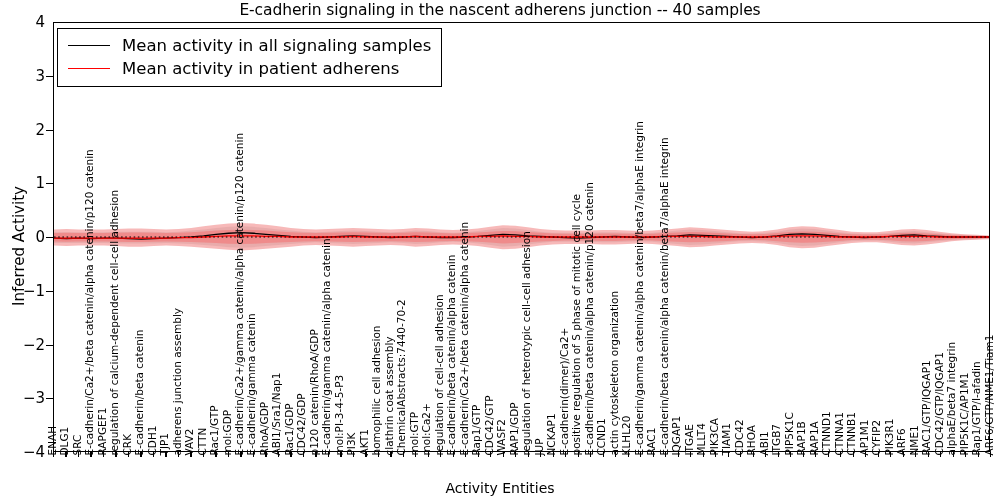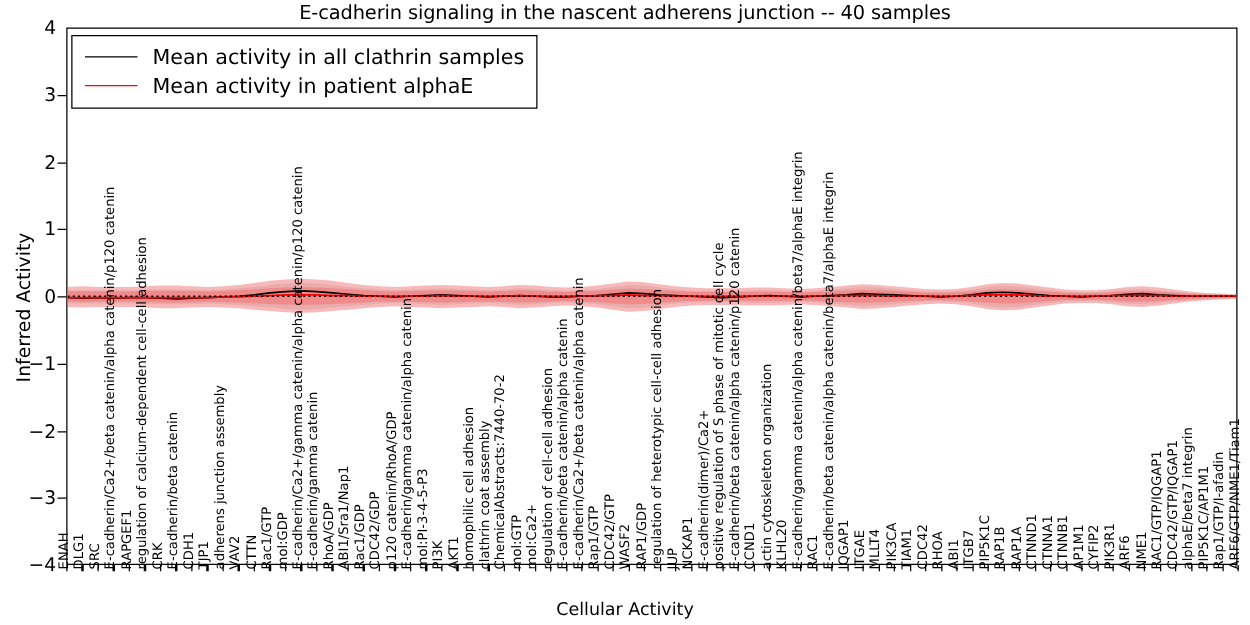--- a/index.html
+++ b/index.html
@@ -226,30 +226,30 @@
       <div class="xlab" style="left: 853.147px;">ARF6</div>
       <div class="xlab" style="left: 865.64px;">NME1</div>
       <div class="xlab" style="left: 878.133px;">RAC1/GTP/IQGAP1</div>
       <div class="xlab" style="left: 890.627px;">CDC42/GTP/IQGAP1</div>
       <div class="xlab" style="left: 903.12px;">alphaE/beta7 integrin</div>
       <div class="xlab" style="left: 915.613px;">PIP5K1C/AP1M1</div>
       <div class="xlab" style="left: 928.107px;">Rap1/GTP/I-afadin</div>
       <div class="xlab" style="left: 940.6px;">ARF6/GTP/NME1/Tiam1</div>
     </div>
 
-  <div id="xlabel">Cellular Activity</div>
+  <div id="xlabel">Activity Entities</div>
 
   <div id="legend">
     <div class="lgrow">
       <span class="lgline" style="border-top-color: rgb(0, 0, 0);"></span>
-      <span class="lgtxt">Mean activity in all clathrin samples</span>
+      <span class="lgtxt">Mean activity in all signaling samples</span>
     </div>
     <div class="lgrow">
       <span class="lgline" style="border-top-color: rgb(255, 0, 0);"></span>
-      <span class="lgtxt">Mean activity in patient alphaE</span>
+      <span class="lgtxt">Mean activity in patient adherens</span>
     </div>
   </div>
 
 <div class="ymark" style="top: 398.25px; position: absolute;"></div>
     <div class="ymark" style="top: 344.5px; position: absolute;"></div>
     <div class="ymark" style="top: 290.75px; position: absolute;"></div>
     <div class="ymark" style="top: 237px; position: absolute;"></div>
     <div class="ymark" style="top: 183.25px; position: absolute;"></div>
     <div class="ymark" style="top: 129.5px; position: absolute;"></div>
     <div class="ymark" style="top: 75.75px; position: absolute;"></div>

